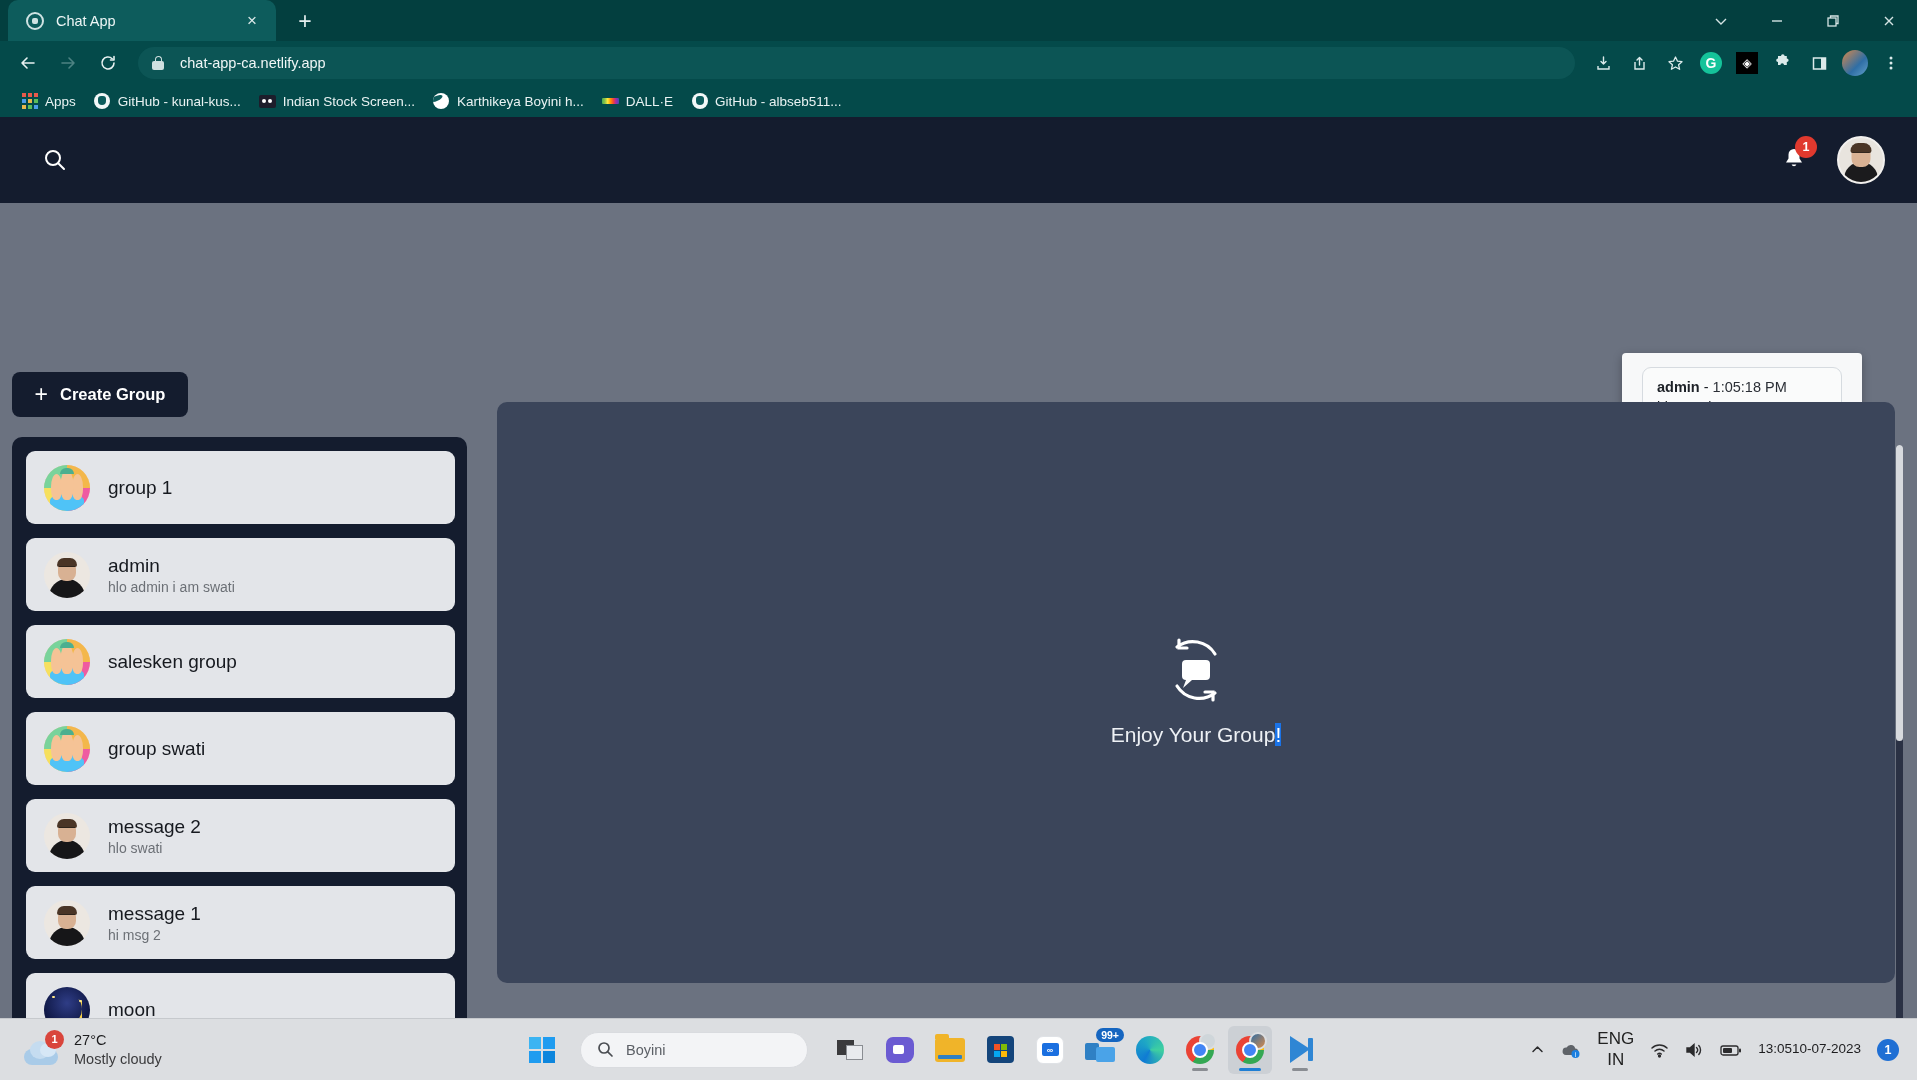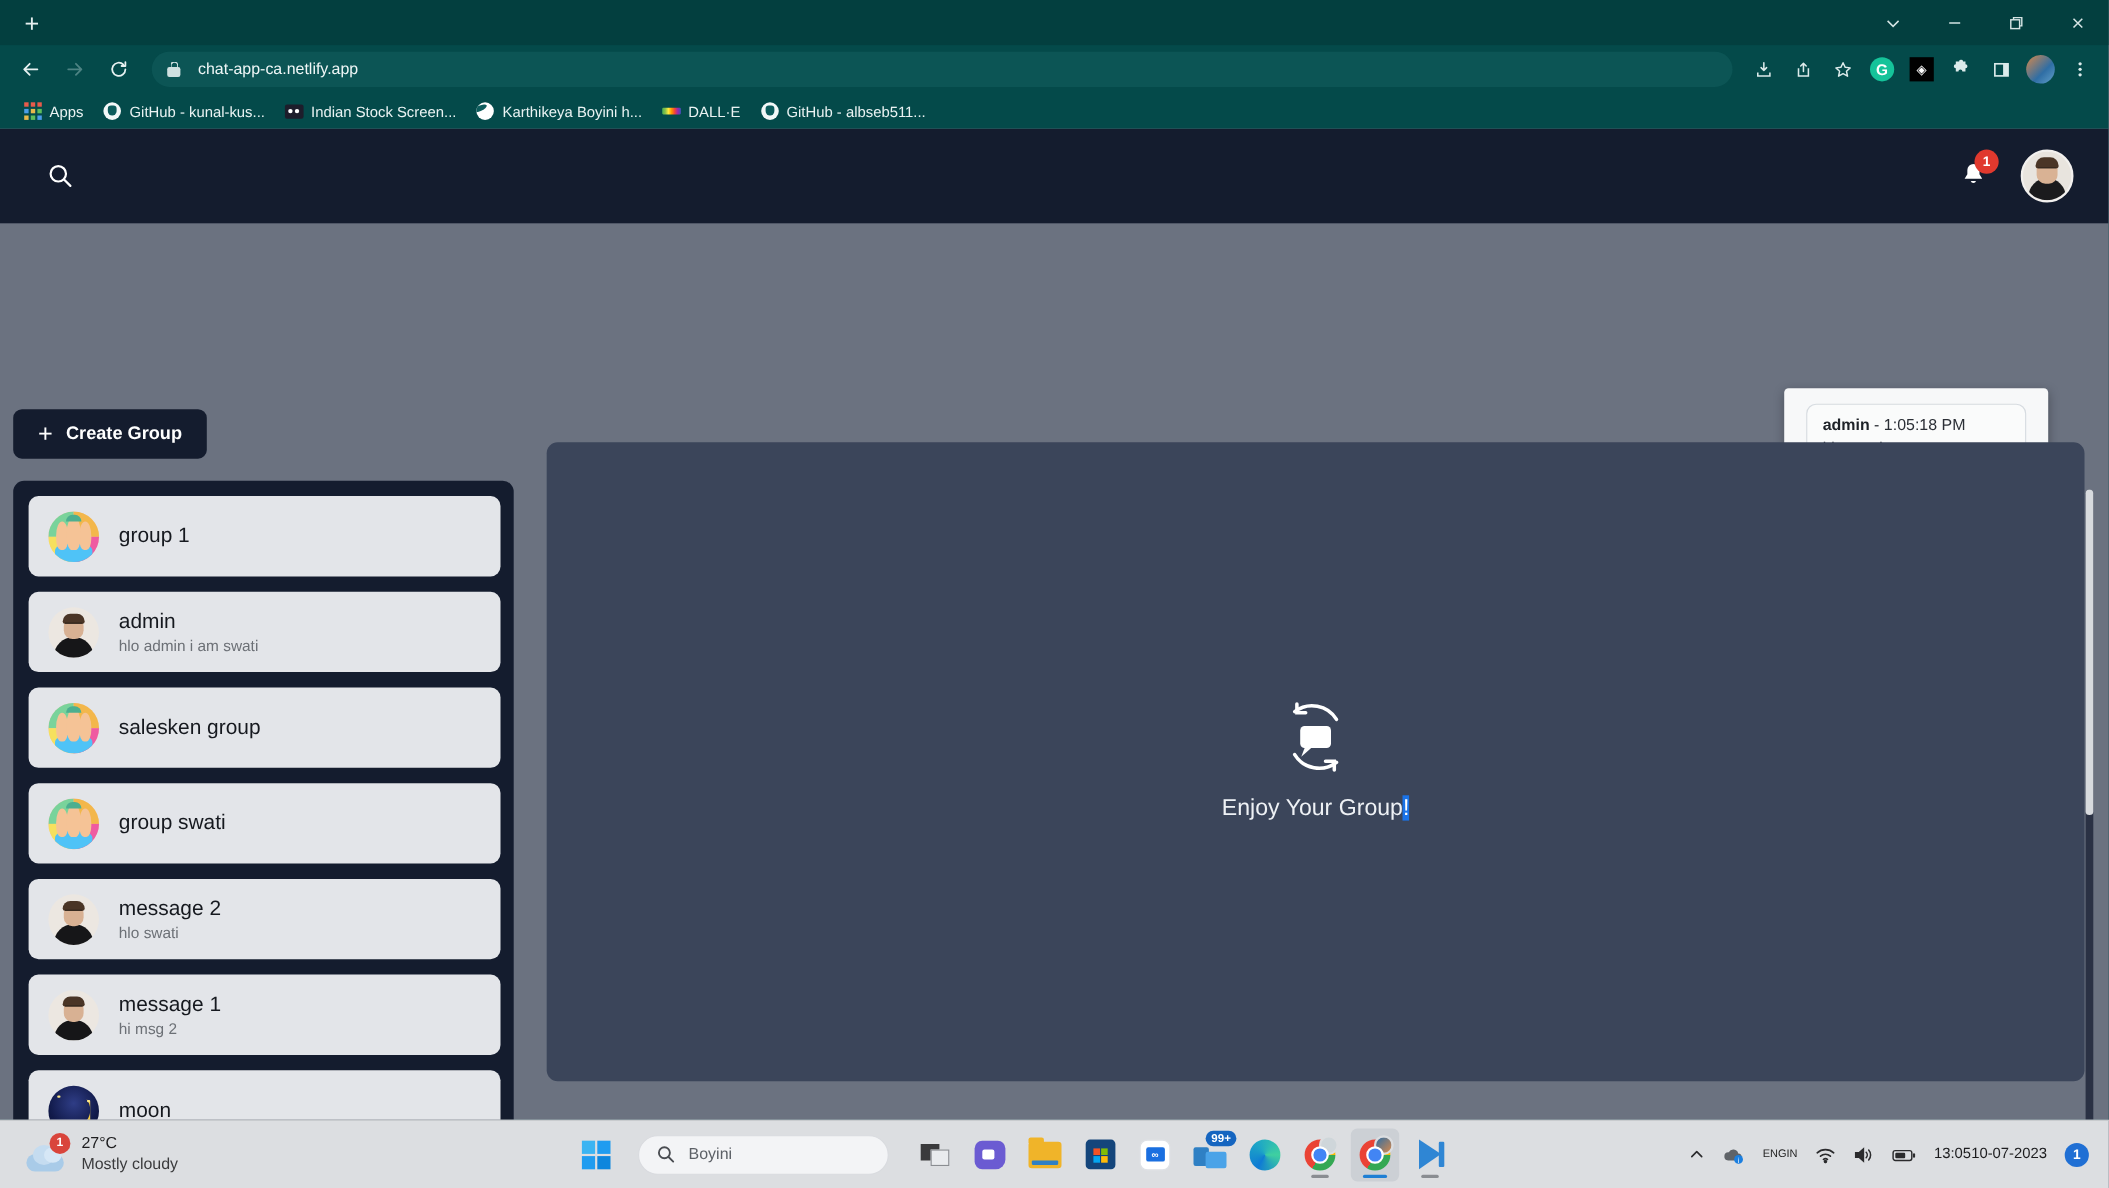--- a/index.html
+++ b/index.html
@@ -223,30 +223,35 @@
   .ico-chrome { width:28px; height:28px; border-radius:50%; background:conic-gradient(from 250deg,#ea4335 0deg 120deg,#fbbc05 120deg 200deg,#34a853 200deg 320deg,#ea4335 320deg 360deg); position:relative;}
   .ico-chrome::after{content:"";position:absolute;left:50%;top:50%;transform:translate(-50%,-50%);width:12px;height:12px;border-radius:50%;background:#4285f4;border:2px solid #fff;}
   .chrome-pip { position:absolute; right:-3px; top:-4px; width:18px; height:18px; border-radius:50%; border:2px solid #dcdee1; overflow:hidden; background:#cfd6da;}
   .chrome-pip.p2 { background:linear-gradient(135deg,#2f6ea5,#d9894a);}
   .ico-vscode { width:28px; height:27px; position:relative;}
   .ico-vscode .tri{position:absolute;left:4px;top:0;width:0;height:0;border-left:20px solid #2f86d4;border-top:13px solid transparent;border-bottom:14px solid transparent;}
   .ico-vscode .bar{position:absolute;right:1px;top:2px;width:5px;height:23px;background:#2f86d4;border-radius:1px;}
 
   .tb-right { margin-left:auto; display:flex; align-items:center; gap:16px; padding-right:18px; }
   .tr-item { display:flex; align-items:center; justify-content:center; color:#2b2b2d; }
-  .lang { display:flex; flex-direction:row; align-items:center; line-height:1.2; font-size:10px; color:#222; }
+  .lang { display:flex; flex-direction:column; align-items:center; line-height:1.2; font-size:17px; color:#222; }
   .clock { display:flex; flex-direction:row; line-height:1.25; font-size:13.5px; color:#1d1d1f; }
   .tb-notif { width:22px; height:22px; border-radius:50%; background:#1f6fd4; color:#fff; font-size:12.5px; font-weight:700; display:flex; align-items:center; justify-content:center; }
 </style>
 </head>
 <body>
 
 <div class="browser">
 
   <div class="tabstrip">
+    <div class="tab">
+      <div class="tab-favicon"></div>
+      <div class="tab-title">Chat App</div>
+      <div class="tab-close">×</div>
+    </div>
     <div class="newtab">+</div>
 
     <div class="wincontrols">
       <div class="wc">
         <svg width="14" height="14" viewBox="0 0 14 14">
             <path d="M2 5l5 5 5-5" stroke="currentColor" stroke-width="1.4" fill="none"></path>
           </svg>
       </div>
       <div class="wc">
         <svg width="14" height="14" viewBox="0 0 14 14">

